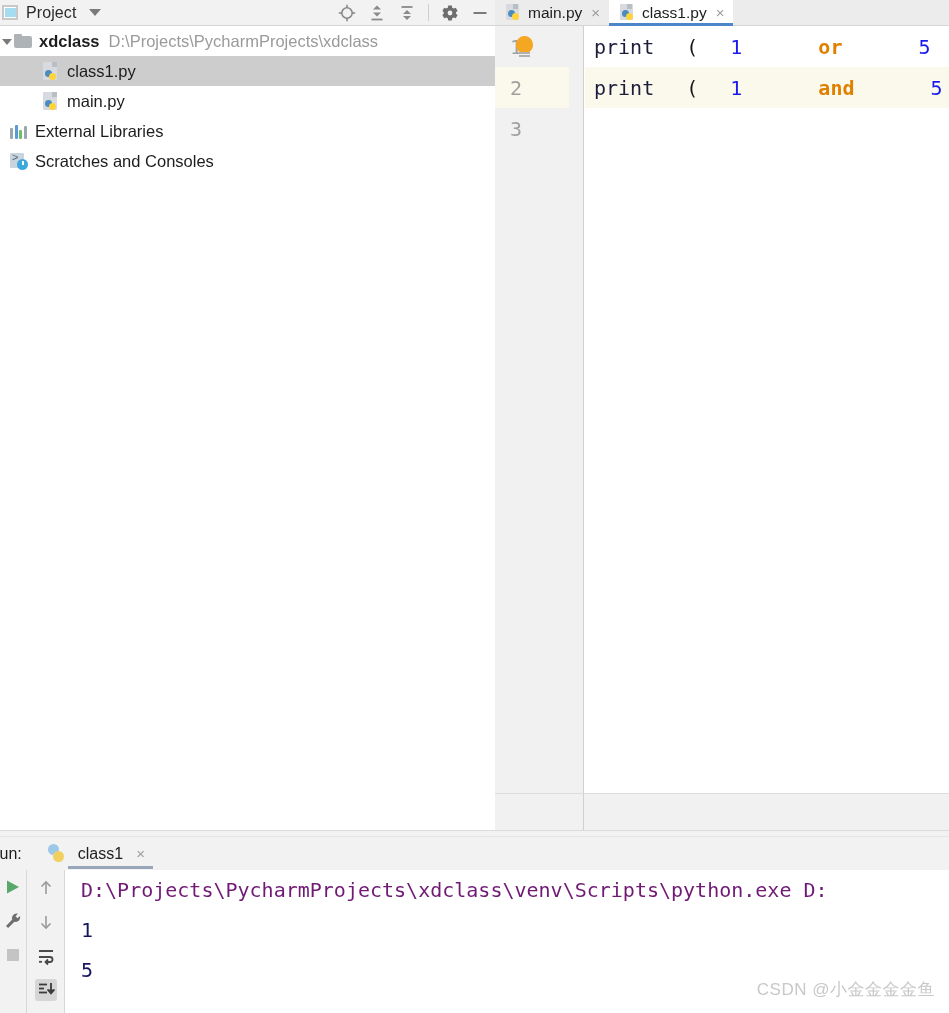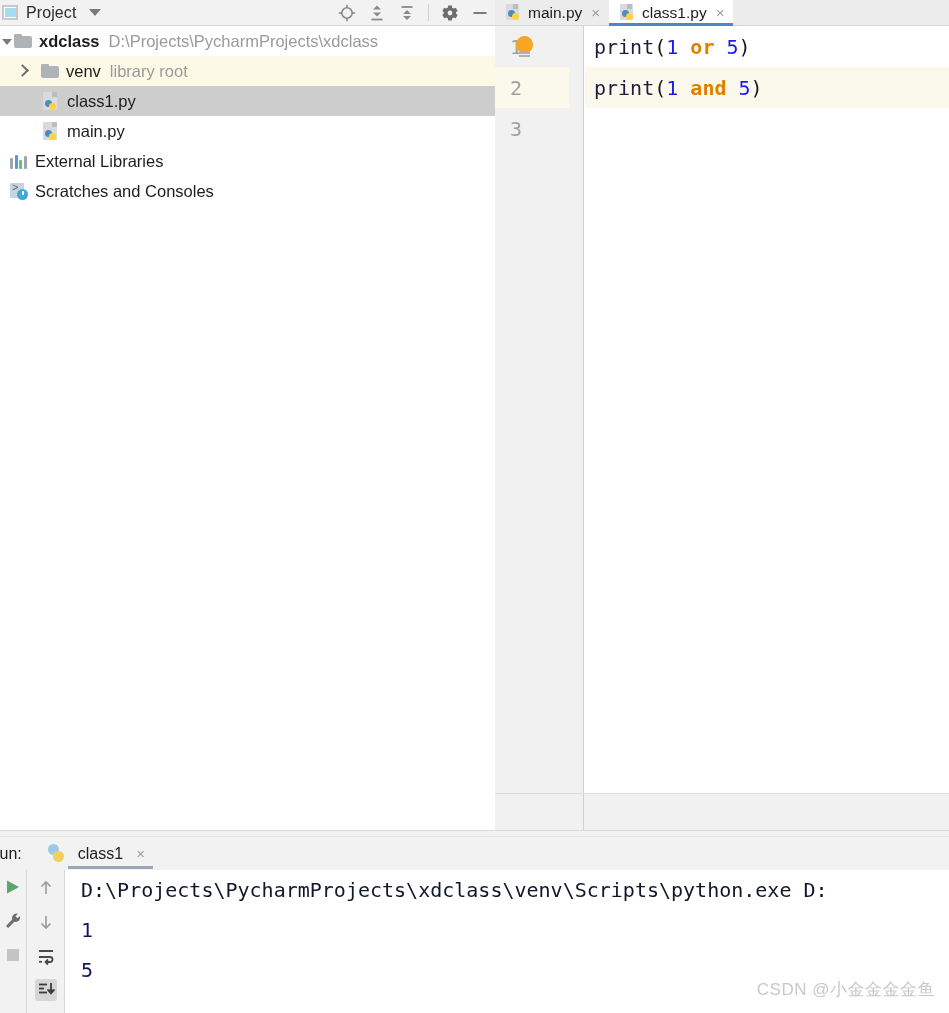--- a/index.html
+++ b/index.html
@@ -270,20 +270,21 @@
   .code-line {
     position: relative;
     height: 41px;
     display: flex;
     align-items: center;
     font-family: "DejaVu Sans Mono", monospace;
     font-size: 20px;
     color: #17171c;
     padding-left: 9px;
     white-space: pre;
+    gap: 32px;
   }
   .code-line.current { background: #fbf9ec; }
   .ln {
     position: absolute;
     left: 0;
     width: 74px;
     height: 41px;
     display: flex;
     align-items: center;
     justify-content: flex-start;
@@ -434,21 +435,21 @@
     padding-left: 16px;
   }
   .console-line {
     font-family: "DejaVu Sans Mono", monospace;
     font-size: 20px;
     color: #151560;
     white-space: pre;
     height: 40px;
     line-height: 40px;
   }
-  .console-line.cmd { color: #0f172a; }
+  .console-line.cmd { color: #701a75; }
 
   .watermark {
     position: absolute;
     right: 14px;
     bottom: 12px;
     font-size: 17px;
     color: #c8c8c8;
     font-family: "Liberation Sans", sans-serif;
     letter-spacing: .5px;
     margin-left: 28px;
@@ -517,26 +518,20 @@
 
   <div class="project-panel">
 
     <div class="tree-row" style="padding-left:0px;align-items:center;">
       <div class="arrow open"></div>
       <div class="folder-ico"></div>
       <span class="node-name bold">xdclass</span>
       <span class="node-hint">D:\Projects\PycharmProjects\xdclass</span>
     </div>
 
-    <div class="tree-row hl" style="padding-left:15px;">
-      <div class="arrow closed"></div>
-      <div class="folder-ico" style="margin-left:12px;"></div>
-      <span class="node-name">venv</span>
-      <span class="node-hint">library root</span>
-    </div>
 
     <div class="tree-row sel" style="padding-left:42px;">
       <div class="py-ico">
         <span class="sheet"></span>
           <span class="fold"></span>
         <span class="snake-b"></span>
           <span class="snake-y"></span>
       </div>
       <span class="node-name">class1.py</span>
     </div>

